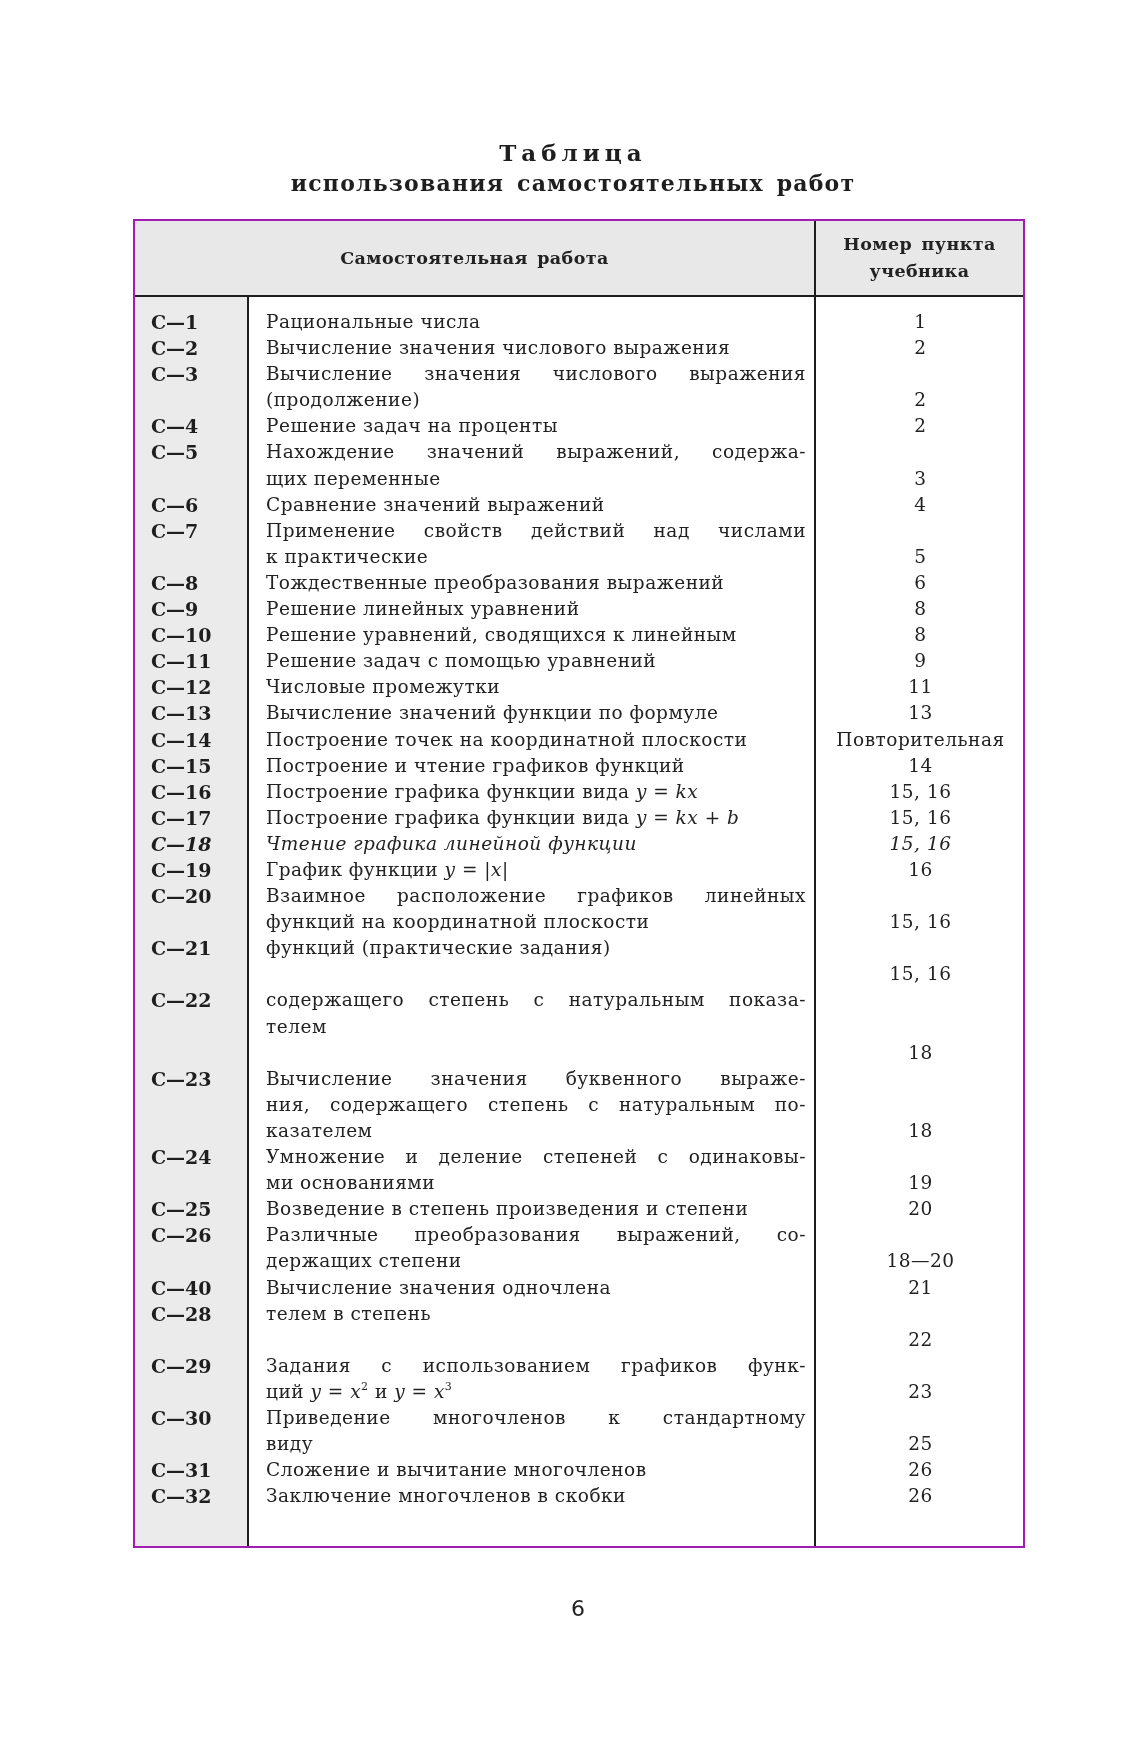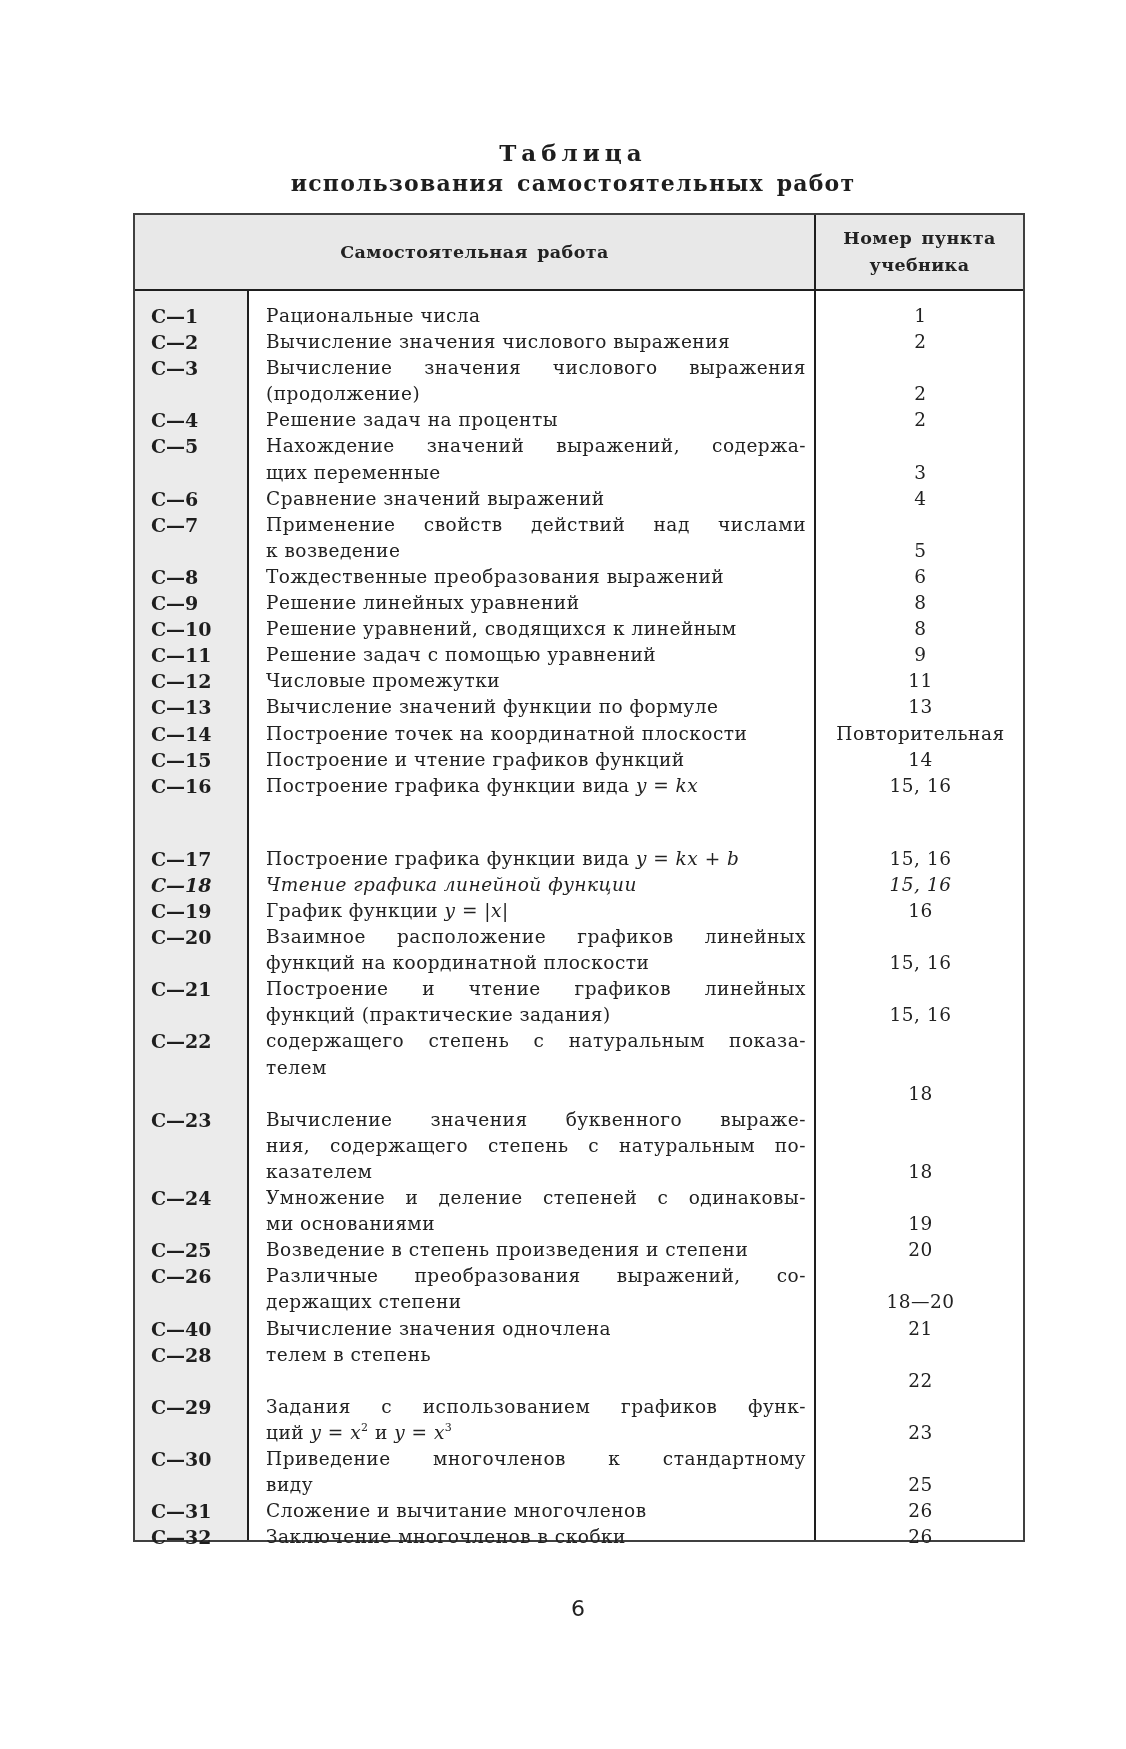--- a/index.html
+++ b/index.html
@@ -3,22 +3,22 @@
 <meta charset="utf-8">
 <style>
   html, body { margin: 0; padding: 0; background: #ffffff; }
   body { width: 1126px; height: 1749px; position: relative; overflow: hidden;
          font-family: "DejaVu Serif", "Liberation Serif", serif; color: #222; }
   .title { position: absolute; left: 0; width: 1146px; text-align: center;
            font-family: "DejaVu Serif", serif; font-weight: bold; color: #1e1e1e; }
   .title-1 { top: 138px; font-size: 23px; letter-spacing: 5px; line-height: 30px; }
   .title-2 { top: 168px; font-size: 22px; letter-spacing: 1.2px; line-height: 30px; word-spacing: 4px; }
 
-  .table { position: absolute; left: 133px; top: 213px; width: 888px; height: 1325px;
-           border: 2px solid #404040; box-sizing: content-box; }
+  .table { position: absolute; left: 133px; top: 219px; width: 888px; height: 1325px;
+           border: 2px solid #a21caf; box-sizing: content-box; }
   .thead { position: absolute; left: 0; top: 0; width: 888px; height: 74px;
            background: #e8e8e8; border-bottom: 2px solid #1e1e1e; }
   .th-main { position: absolute; left: 0; top: 0; width: 679px; height: 74px;
              display: flex; align-items: center; justify-content: center;
              font-weight: bold; font-size: 17.5px; letter-spacing: 0.4px; word-spacing: 3px; }
   .th-num { position: absolute; left: 679px; top: 0; width: 209px; height: 74px;
             border-left: 2px solid #1e1e1e; box-sizing: border-box;
             display: flex; flex-direction: column; align-items: center; justify-content: center;
             font-weight: bold; font-size: 17.5px; line-height: 27px; letter-spacing: 0.4px; word-spacing: 3px; }
 
@@ -100,21 +100,21 @@
         <div class="code">С—6</div>
         <div class="desc">
           <span class="ln"><span>Сравнение значений выражений</span></span>
         </div>
         <div class="num" style="top: 0px;">4</div>
       </div>
       <div class="row" style="height: 52.2px;">
         <div class="code">С—7</div>
         <div class="desc">
           <span class="ln just"><span>Применение свойств действий над числами</span></span>
-          <span class="ln"><span>к возведение</span></span>
+          <span class="ln"><span>к практические</span></span>
         </div>
         <div class="num" style="top: 26.1px;">5</div>
       </div>
       <div class="row" style="height: 26.1px;">
         <div class="code">С—8</div>
         <div class="desc">
           <span class="ln"><span>Тождественные преобразования выражений</span></span>
         </div>
         <div class="num" style="top: 0px;">6</div>
       </div>
@@ -167,21 +167,21 @@
         </div>
         <div class="num" style="top: 0px;">14</div>
       </div>
       <div class="row" style="height: 26.1px;">
         <div class="code">С—16</div>
         <div class="desc">
           <span class="ln"><span>Построение графика функции вида </span><span class="math">y = kx</span></span>
         </div>
         <div class="num" style="top: 0px;">15, 16</div>
       </div>
-      <div class="row" style="height: 26.1px; margin-top: 47px;">
+      <div class="row" style="height: 26.1px;">
         <div class="code">С—17</div>
         <div class="desc">
           <span class="ln"><span>Построение графика функции вида </span><span class="math">y = kx + b</span></span>
         </div>
         <div class="num" style="top: 0px;">15, 16</div>
       </div>
       <div class="row" style="height: 26.1px; font-style: italic;">
         <div class="code">С—18</div>
         <div class="desc">
           <span class="ln"><span>Чтение графика линейной функции</span></span>
@@ -199,21 +199,20 @@
         <div class="code">С—20</div>
         <div class="desc">
           <span class="ln just"><span>Взаимное расположение графиков линейных</span></span>
           <span class="ln"><span>функций на координатной плоскости</span></span>
         </div>
         <div class="num" style="top: 26.1px;">15, 16</div>
       </div>
       <div class="row" style="height: 52.2px;">
         <div class="code">С—21</div>
         <div class="desc">
-          <span class="ln just"><span>Построение и чтение графиков линейных</span></span>
           <span class="ln"><span>функций (практические задания)</span></span>
         </div>
         <div class="num" style="top: 26.1px;">15, 16</div>
       </div>
       <div class="row" style="height: 78.3px;">
         <div class="code">С—22</div>
         <div class="desc">
           <span class="ln just"><span>содержащего степень с натуральным показа-</span></span>
           <span class="ln"><span>телем</span></span>
         </div>

